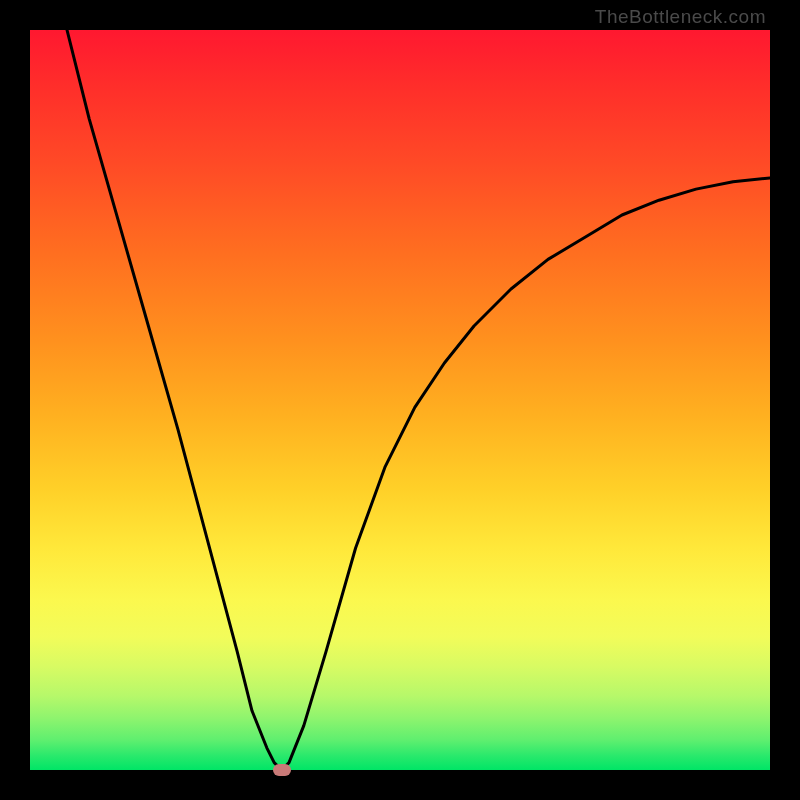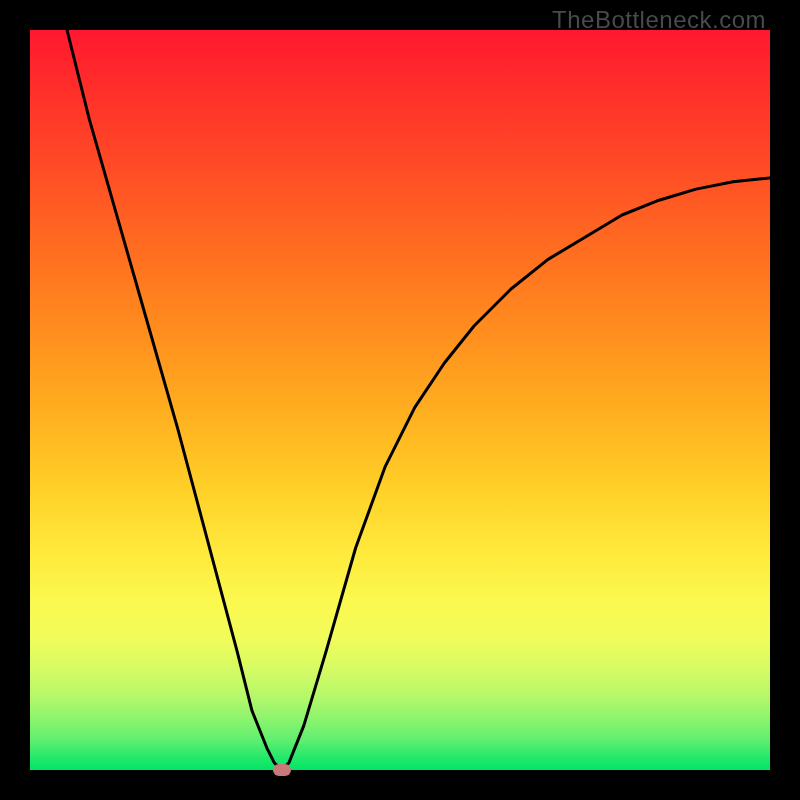--- a/index.html
+++ b/index.html
@@ -44,21 +44,21 @@
       #5eef6f 96%,
       #2be96c 98%,
       #00e566 100%
     );
   }
   .watermark {
     position: absolute;
     top: 6px;
     right: 34px;
     color: #4a4a4a;
-    font-size: 24px;
+    font-size: 19px;
     font-weight: 400;
     letter-spacing: 0.5px;
     z-index: 20;
   }
   .marker {
     position: absolute;
     width: 18px;
     height: 12px;
     background: #c97a78;
     border-radius: 6px;

